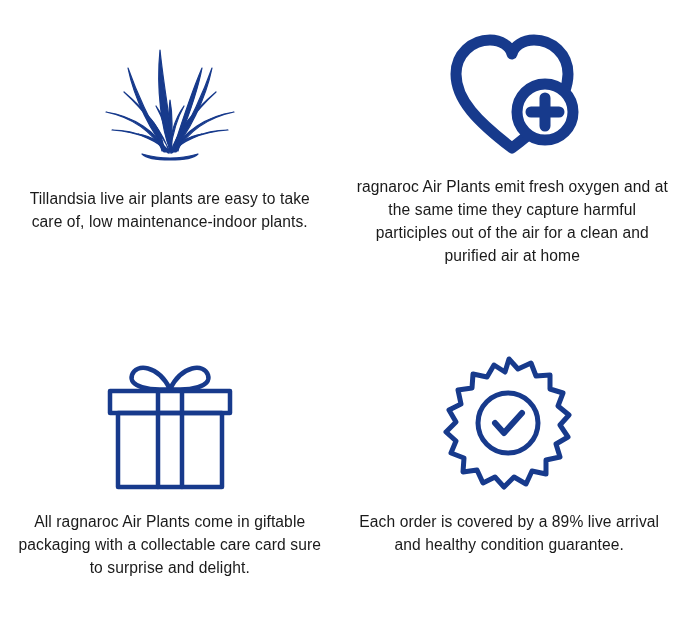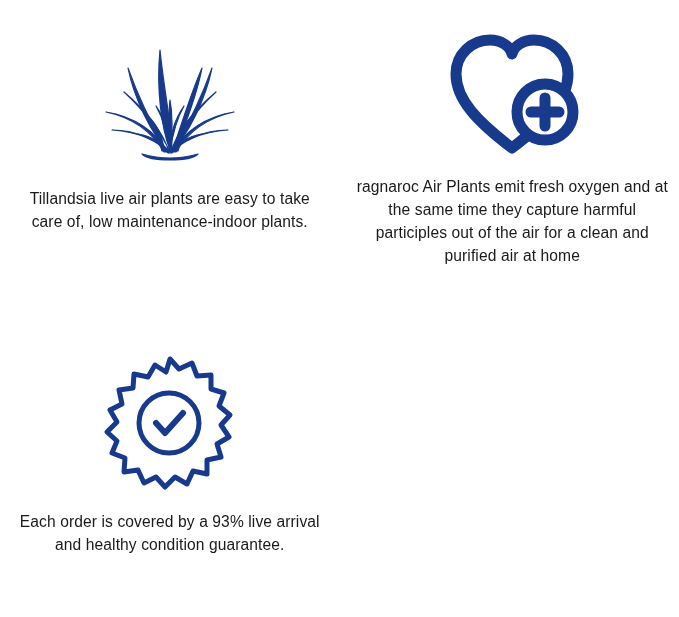--- a/index.html
+++ b/index.html
@@ -96,28 +96,46 @@
     <div class="icon-wrap">
       <svg width="160" height="160" viewBox="0 0 160 160" aria-hidden="true">
         <path d="M80 140 C46 114 24 92 24 66 C24 46 40 32 58 32 C69 32 78 38 80 46 C82 38 91 32 102 32 C120 32 136 46 136 66 C136 92 114 114 80 140 Z" fill="none" stroke="#173A8C" stroke-width="11" stroke-linejoin="round" stroke-linecap="round"></path>
         <circle cx="113" cy="104" r="28" fill="#ffffff" stroke="#173A8C" stroke-width="11"></circle>
         <path d="M113 90 L113 118 M99 104 L127 104" stroke="#173A8C" stroke-width="11" stroke-linecap="round"></path>
       </svg>
     </div>
     <div class="caption">ragnaroc Air Plants emit fresh oxygen and at the same time they capture harmful participles out of the air for a clean and purified air at home</div>
   </div>
 
+  <div class="cell cell-3">
+    <div class="icon-wrap row2">
+      <svg width="180" height="160" viewBox="0 0 180 160" aria-hidden="true">
+        <g fill="none" stroke="#173A8C" stroke-width="4.5" stroke-linejoin="round" stroke-linecap="round">
+
+          <path d="M90 42 C78 18 56 16 52 28 C48 40 70 44 90 42 Z"></path>
+          <path d="M90 42 C102 18 124 16 128 28 C132 40 110 44 90 42 Z"></path>
+
+          <rect x="30" y="44" width="120" height="22"></rect>
+
+          <rect x="38" y="66" width="104" height="74"></rect>
+
+          <path d="M78 44 L78 140 M102 44 L102 140"></path>
+        </g>
+      </svg>
+    </div>
+    <div class="caption">All ragnaroc Air Plants come in giftable packaging with a collectable care card sure to surprise and delight.</div>
+  </div>
 
   <div class="cell cell-4">
     <div class="icon-wrap row2">
       <svg width="160" height="160" viewBox="0 0 160 160" aria-hidden="true">
         <g fill="none" stroke="#173A8C" stroke-width="5" stroke-linejoin="round" stroke-linecap="round">
 
           <path d="M80 12 L89 22 L102 16 L107 29 L121 28 L121 42 L134 46 L129 59 L140 68 L131 78 L139 90 L127 97 L131 110 L117 113 L117 127 L103 124 L97 137 L85 130 L75 140 L66 130 L54 136 L48 123 L34 125 L35 111 L22 106 L27 94 L17 85 L27 75 L20 63 L32 57 L29 43 L43 41 L44 27 L58 30 L65 18 L76 25 Z"></path>
           <circle cx="79" cy="76" r="30"></circle>
           <path d="M66 76 L75 86 L93 66" stroke-width="6"></path>
         </g>
       </svg>
     </div>
-    <div class="caption">Each order is covered by a 93% live arrival and healthy condition guarantee.</div>
+    <div class="caption">Each order is covered by a 89% live arrival and healthy condition guarantee.</div>
   </div>
 
 </div>
 
 </body></html>

